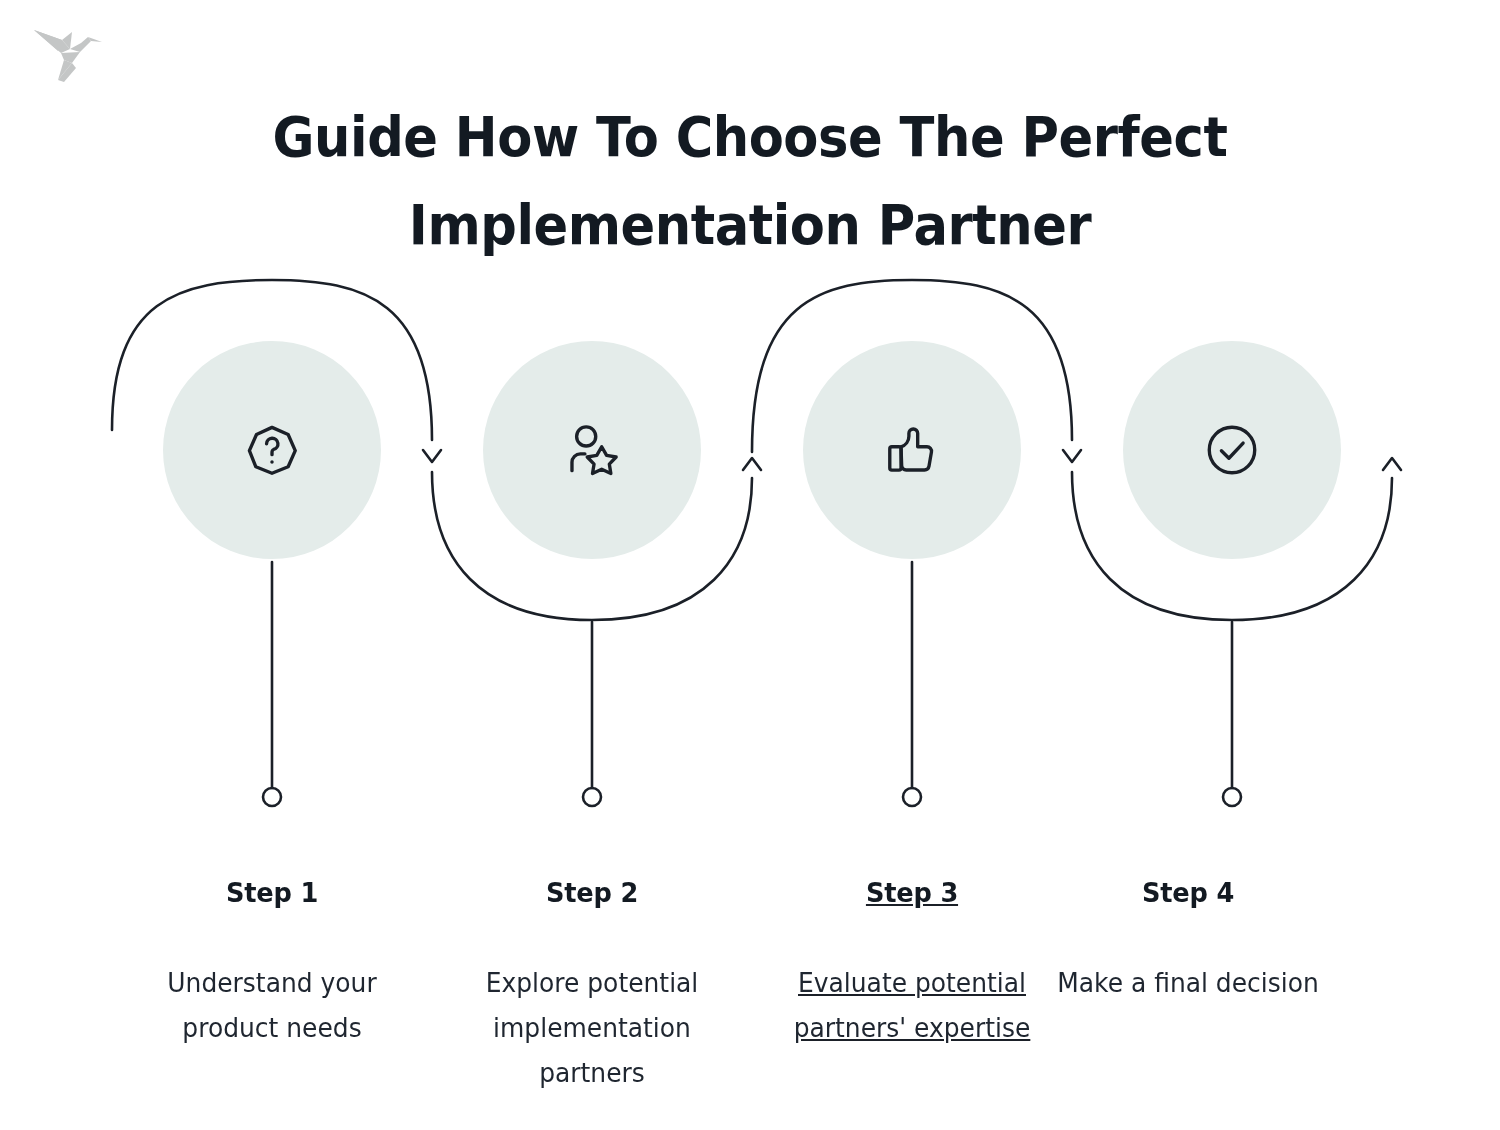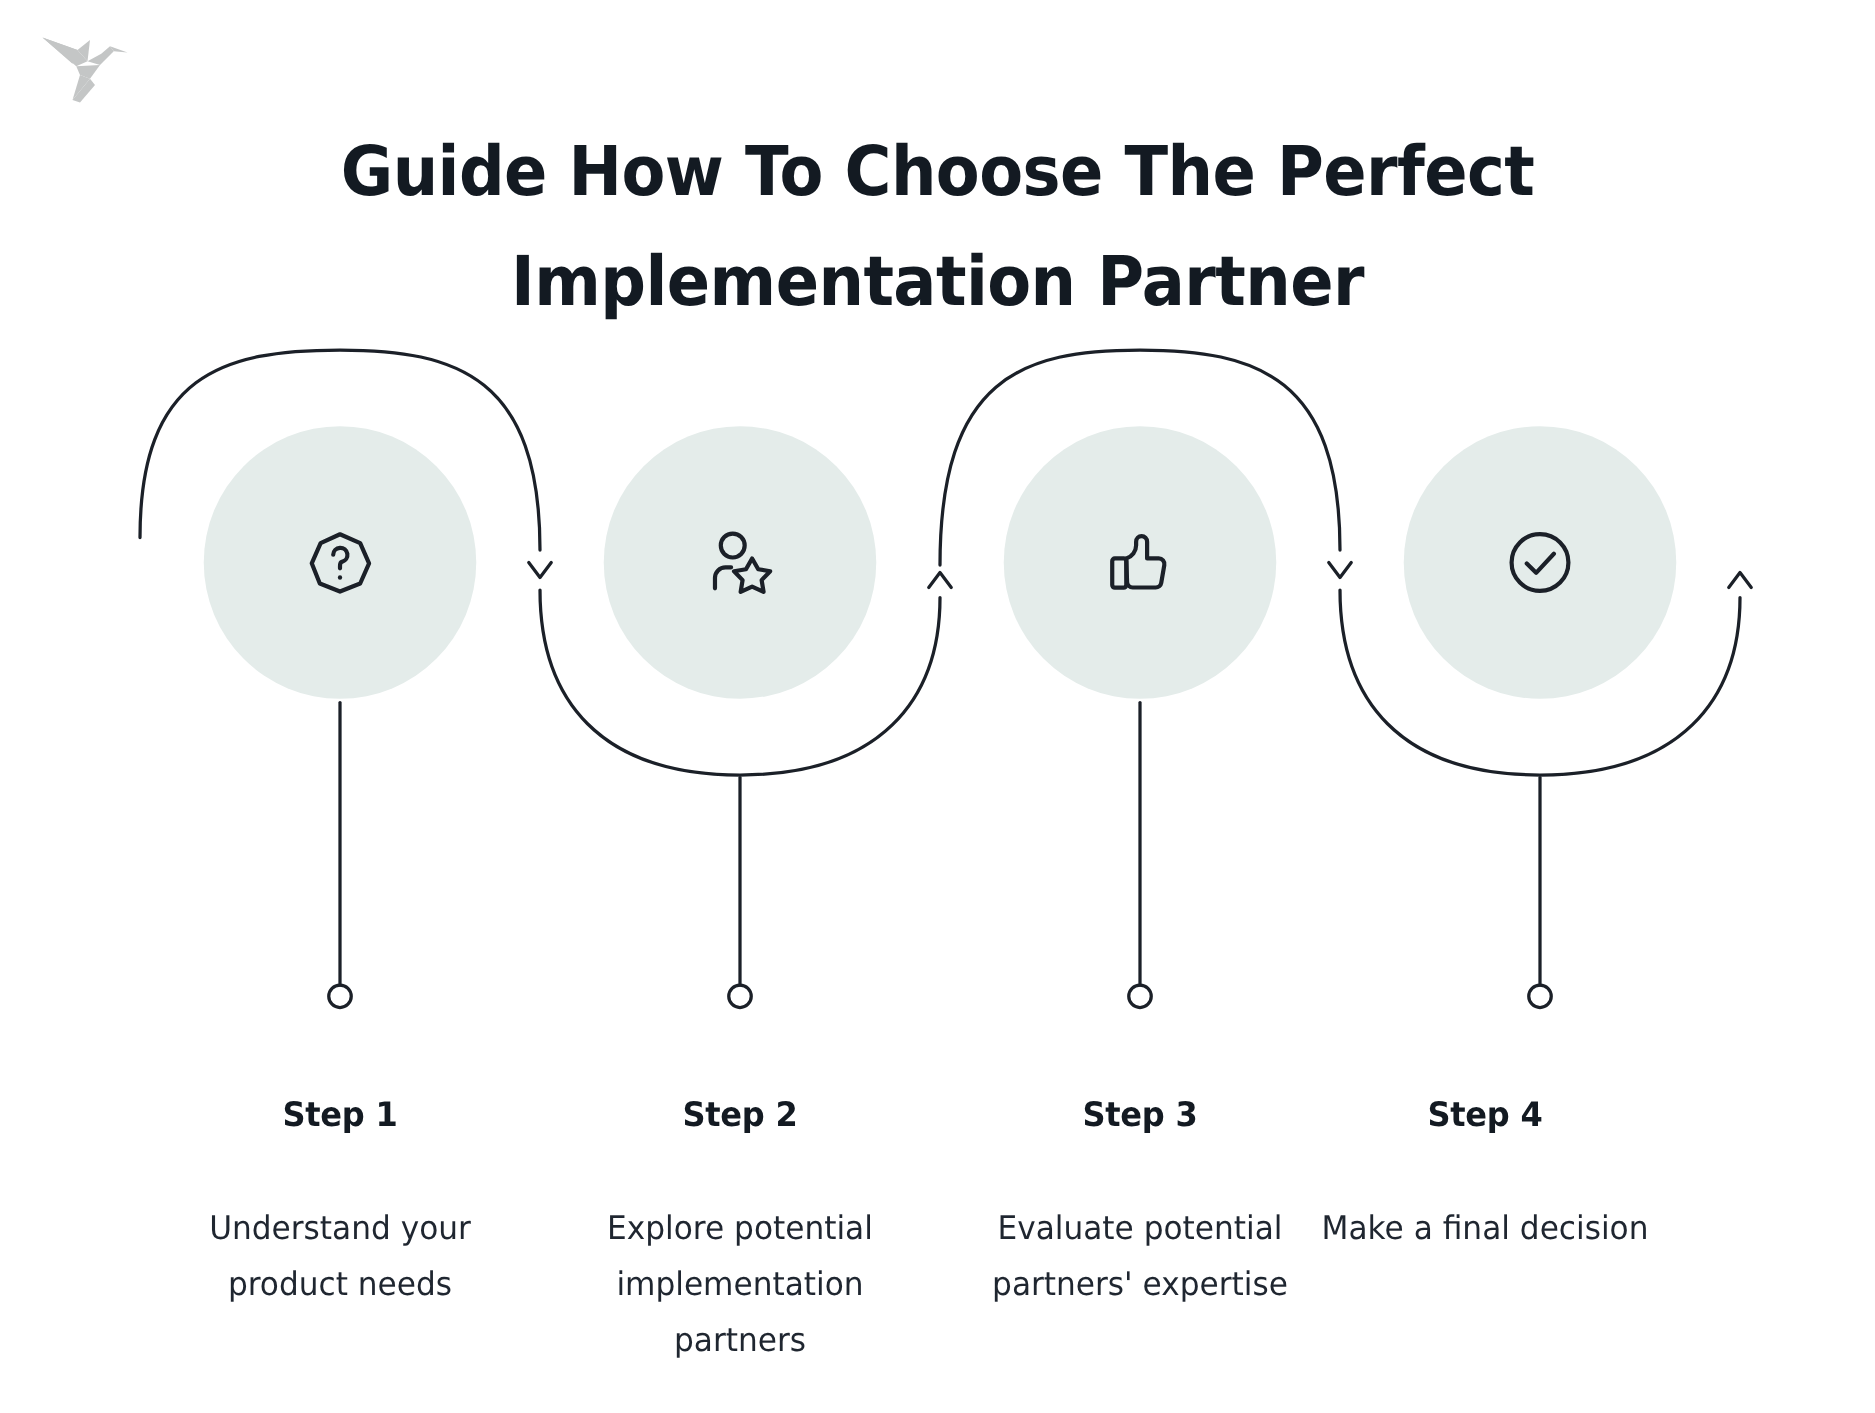--- a/index.html
+++ b/index.html
@@ -75,21 +75,21 @@
   
   .step-col {
     position: absolute;
     top: 840px;
     width: 300px;
     text-align: center;
     margin-top: 37px;
   }
   .col-1 { left: 122px; }
   .col-2 { left: 442px; }
-  .col-3 { left: 762px; }
+  .col-3 { left: 762px; text-decoration: underline; }
   .col-4 { left: 1038px; }
 
   .step-title {
     font-family: "DejaVu Sans", sans-serif;
     font-weight: 700;
     font-size: 27px;
     line-height: 32px;
     color: #131a22;
     margin: 0 0 52px 0;
     letter-spacing: -0.2px;

